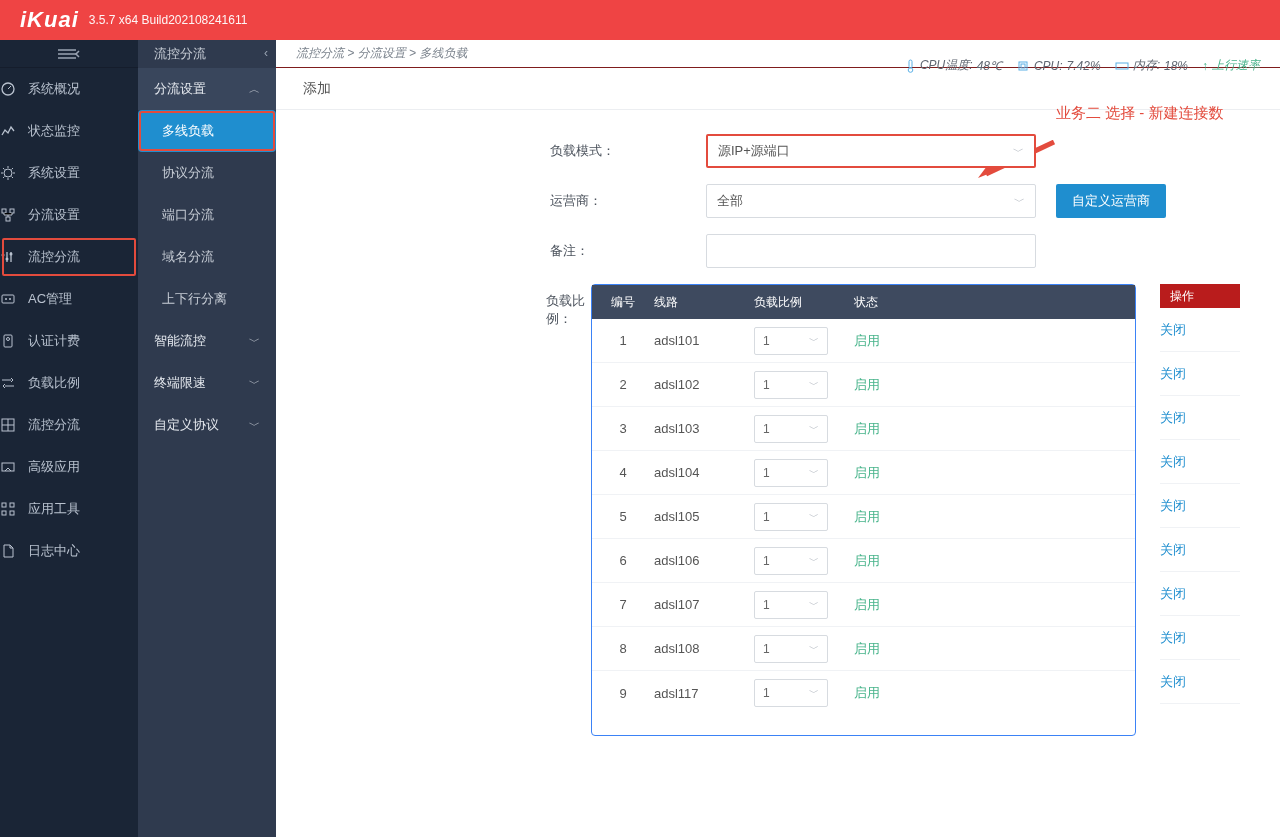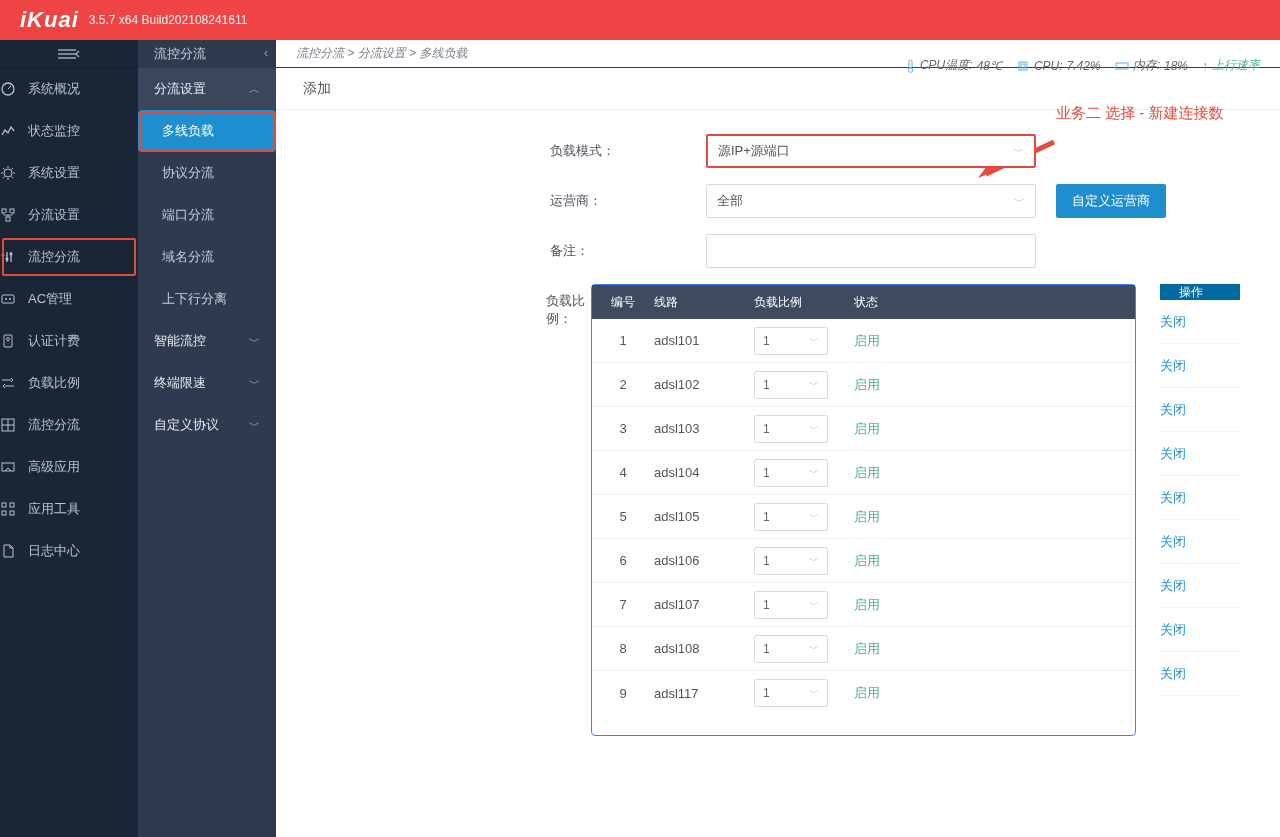--- a/index.html
+++ b/index.html
@@ -47,21 +47,21 @@
 
 .tbl-wrap { display:flex; margin-top: 6px; }
 .tbl-wrap .lbl { width: 160px; color:#4b525c; font-size:13px; padding-top:8px; }
 .tbl { width: 545px; }
 .tbl.hl { border: 1px solid #3b82f6; border-radius:4px; padding-bottom:20px; }
 .thead { background:#3e4a5f; color:#fff; display:flex; height:34px; align-items:center; font-size:12px; }
 .col-idx { width: 62px; text-align:center; }
 .col-line { width: 100px; }
 .col-ratio { width: 100px; }
 .col-status { width: 60px; }
-.thead2 { background:#0369a1; color:#fff; height:16px; display:flex; align-items:center; width:80px; margin-left:24px; font-size:12px; padding-left:19px; }
+.thead2 { background:#b91c1c; color:#fff; height:24px; display:flex; align-items:center; width:80px; margin-left:24px; font-size:12px; padding-left:10px; }
 .trow { display:flex; align-items:center; height:44px; border-bottom:1px solid #f0f2f5; font-size:13px; color:#555; }
 .trow:last-child { border-bottom:none; }
 .mini-select { width: 74px; height: 28px; border:1px solid #d7dbe0; display:flex; align-items:center; justify-content:space-between; padding:0 8px; border-radius:2px; cursor:pointer; color:#666; font-size:12px; }
 .mini-select .caret { color:#b4bac2; font-size:10px; }
 .status-en { color:#46b38a; }
 .op-link { color:#1f8ecf; cursor:pointer; }
 .ops { margin-left: 24px; }
 .ops .trow { border-bottom: 1px solid #f0f2f5; }
 
 svg { display:block; }

